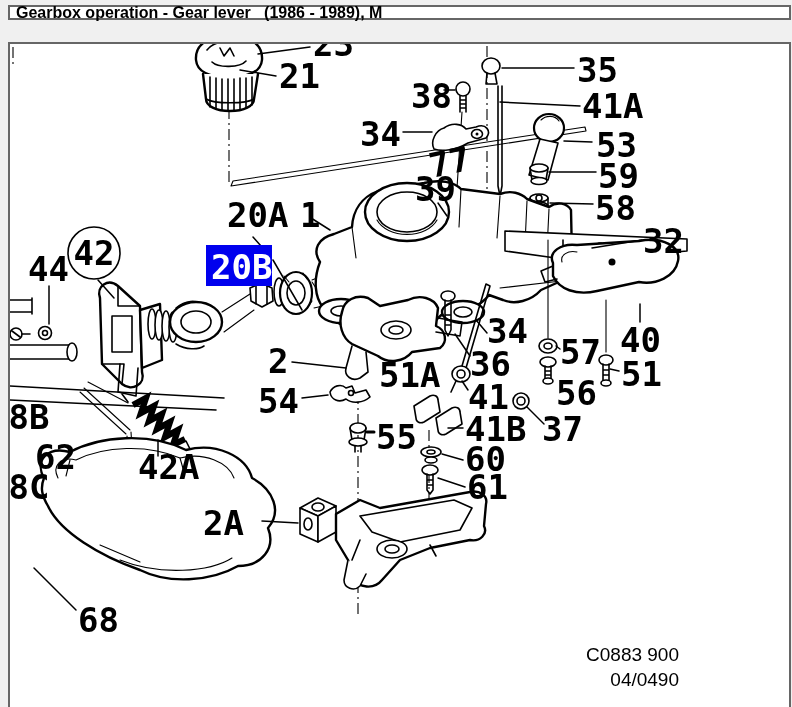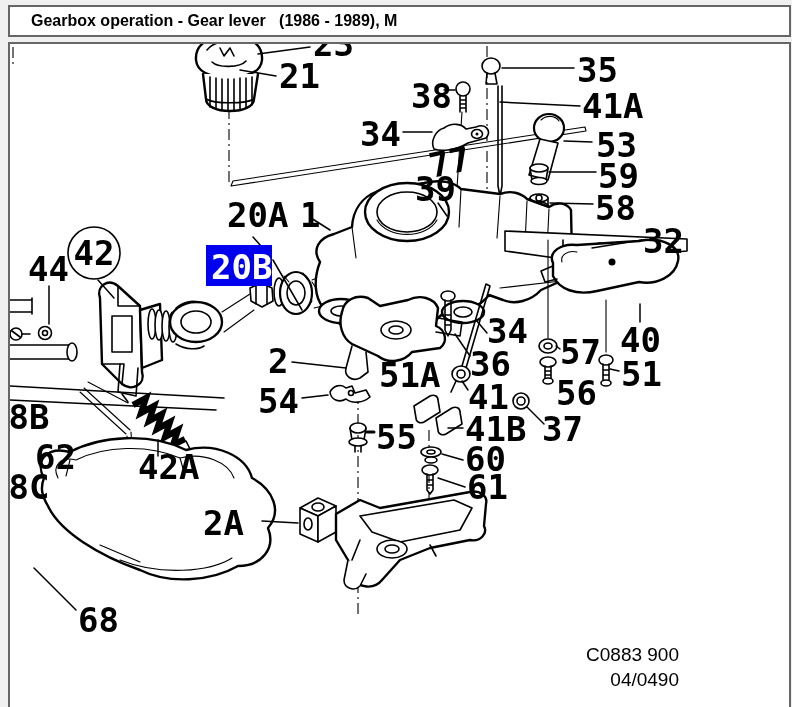--- a/index.html
+++ b/index.html
@@ -6,24 +6,24 @@
     --page-bg:#f0f0f0; --panel-bg:#ffffff; --panel-border:#666666;
     --line:#000000; --highlight-bg:#0000ee; --highlight-fg:#ffffff; --label-fg:#000000;
   }
   html,body{margin:0;padding:0;}
   body{
     width:792px;height:707px;overflow:hidden;position:relative;
     background:var(--page-bg);
     font-family:"Liberation Sans",sans-serif;
   }
   .titlebar{
-    position:absolute;left:8px;top:5px;right:1px;height:32px;box-sizing:border-box;
+    position:absolute;left:8px;top:5px;right:1px;height:15px;box-sizing:border-box;
     background:var(--panel-bg);
     border:2px solid var(--panel-border);
-    display:flex;align-items:center;padding-left:21px;
+    display:flex;align-items:center;padding-left:6px;
     font-size:16px;font-weight:bold;color:#000;white-space:pre;
   }
   .canvas{
     position:absolute;left:8px;top:42px;right:1px;bottom:-2px;box-sizing:border-box;
     background:var(--panel-bg);
     border:2px solid var(--panel-border);
     overflow:hidden;
   }
   .canvas svg{position:absolute;left:0;top:0;display:block;}
   .ln{stroke:var(--line);fill:none;stroke-width:1.6;stroke-linecap:round;stroke-linejoin:round;}

